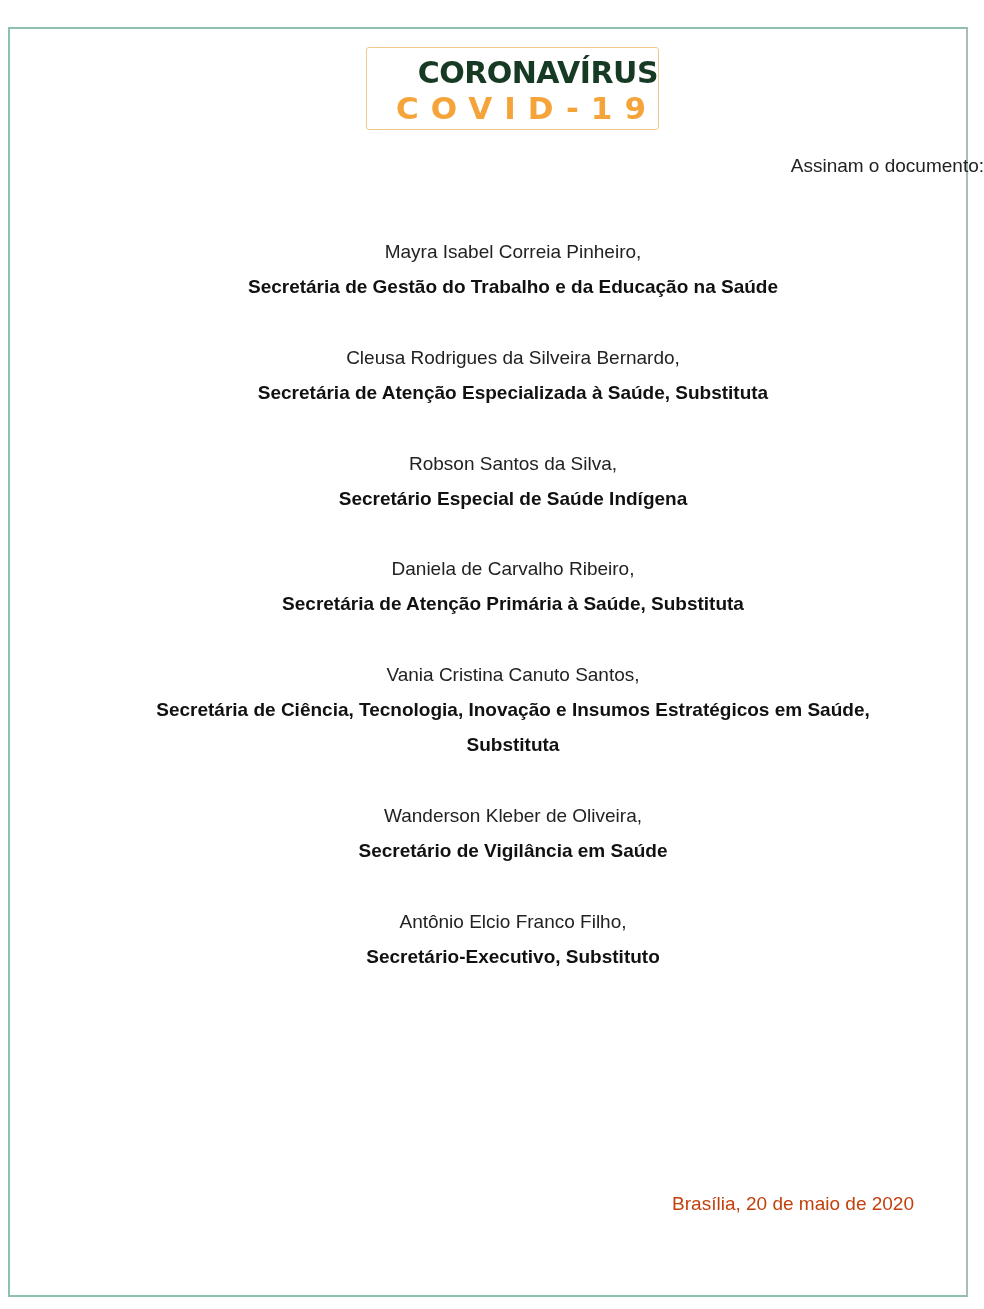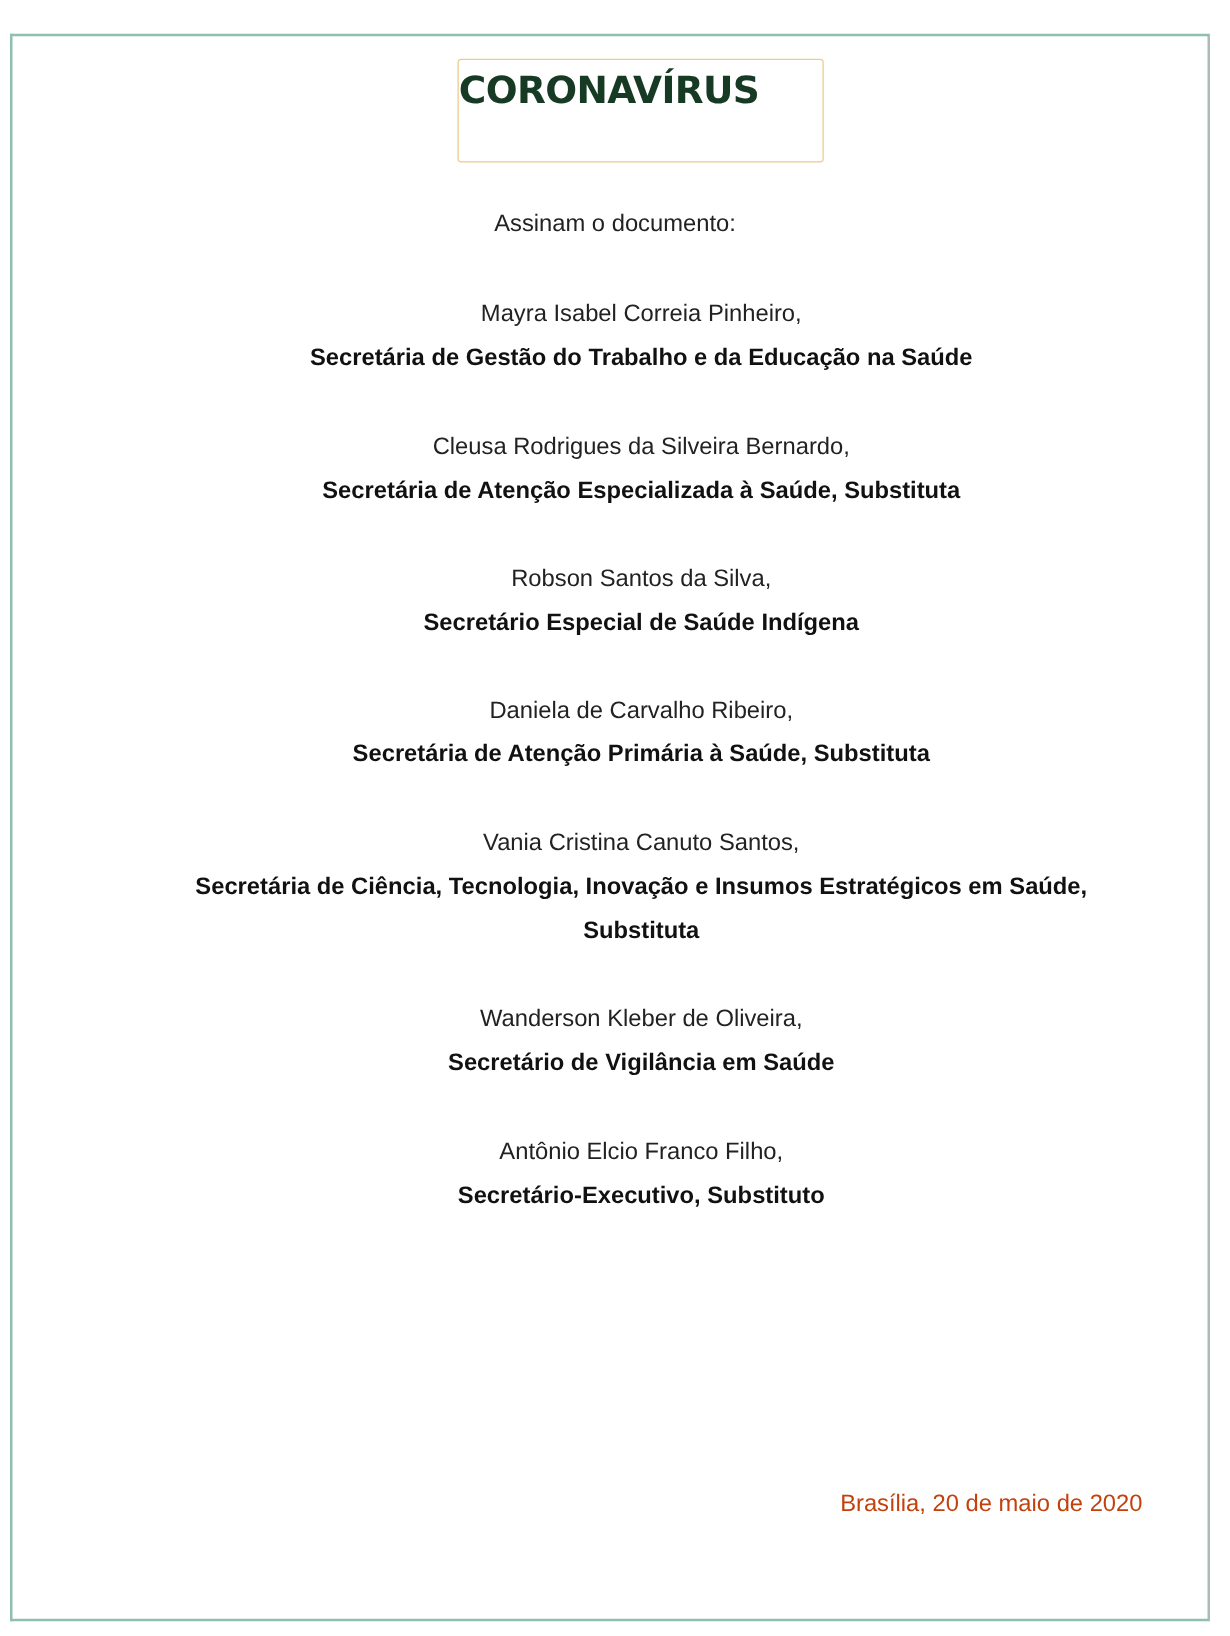--- a/index.html
+++ b/index.html
@@ -1,33 +1,34 @@
 <!DOCTYPE html>
 <html><head>
 <meta charset="utf-8">
 <style>
   html, body { margin:0; padding:0; background:#ffffff; }
   body { width:984px; height:1309px; position:relative; overflow:hidden; font-family:"Liberation Sans", sans-serif; color:#111; }
   .frame { position:absolute; left:8px; top:27px; width:960px; height:1270px; border:2px solid #8fbfad; border-right-color:#a9bdb6; box-sizing:border-box; }
-  .logo { position:absolute; left:366px; top:47px; width:293px; height:83px; border:1px solid #f0c98a; border-radius:3px; box-sizing:border-box; text-align:left; }
+  .logo { position:absolute; left:366px; top:47px; width:293px; height:83px; border:1px solid #f0c98a; border-radius:3px; box-sizing:border-box; text-align:right; }
   .logo-top { position:absolute; left:0; right:0; top:7px; font-family:"DejaVu Sans", sans-serif; font-weight:900; font-size:30px; letter-spacing:-0.5px; color:#173a24; }
   .logo-bottom { position:absolute; left:0; right:0; top:42px; font-family:"DejaVu Sans", sans-serif; font-weight:bold; font-size:31px; letter-spacing:12px; padding-left:10px; color:#f5a43a; }
-  .intro { position:absolute; left:0; width:984px; top:169px; text-align:center; font-size:19px; color:#222; }
+  .intro { position:absolute; left:0; width:984px; top:155px; text-align:right; font-size:19px; color:#222; }
   .sig { position:absolute; left:0; width:1026px; text-align:center; }
   .sig .name { font-size:19px; color:#222; line-height:35px; }
   .sig .role { font-size:19px; font-weight:bold; color:#111; line-height:35px; }
   .date { position:absolute; right:70px; top:1193px; font-size:19px; color:#c2410c; }
 </style>
 </head>
 <body>
 
 <div class="frame"></div>
 
 <div class="logo">
   <div class="logo-top">CORONAVÍRUS</div>
+  <div class="logo-bottom">COVID-19</div>
 </div>
 
 <div class="intro">Assinam o documento:</div>
 
 <div class="sig" style="top:234px;">
   <div class="name">Mayra Isabel Correia Pinheiro,</div>
   <div class="role">Secretária de Gestão do Trabalho e da Educação na Saúde</div>
 </div>
 
 <div class="sig" style="top:340px;">

